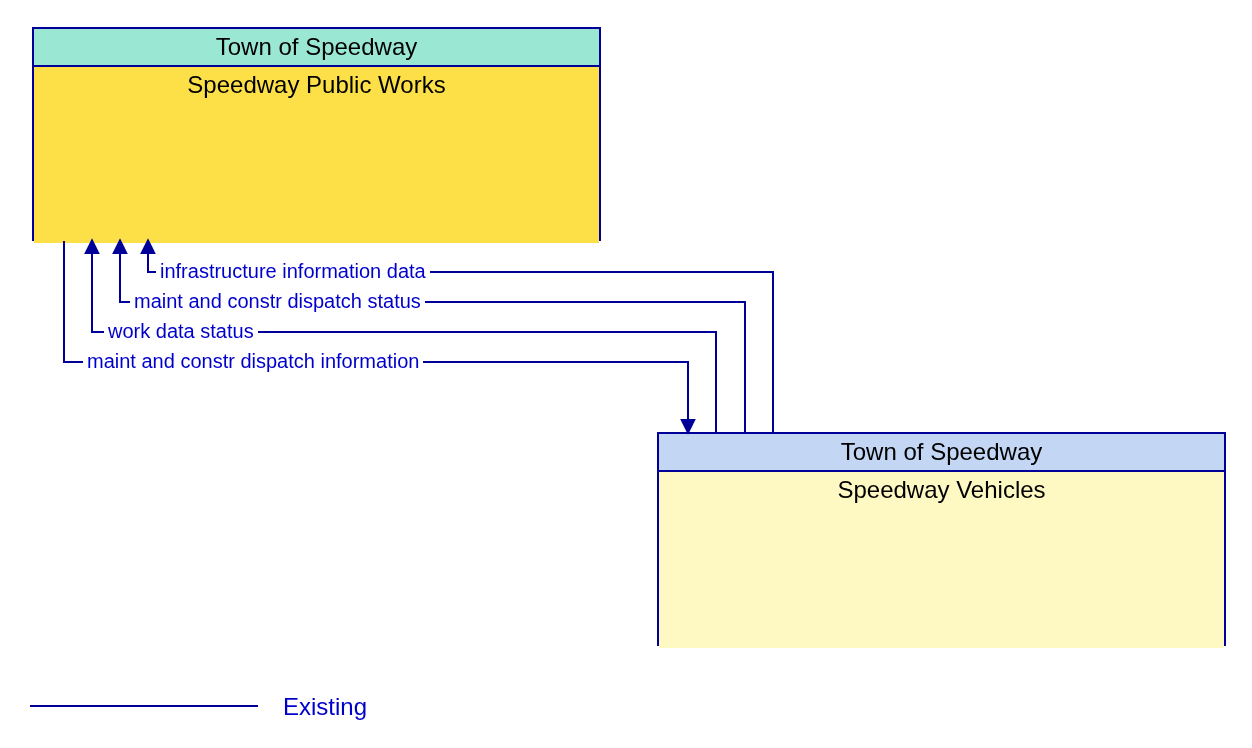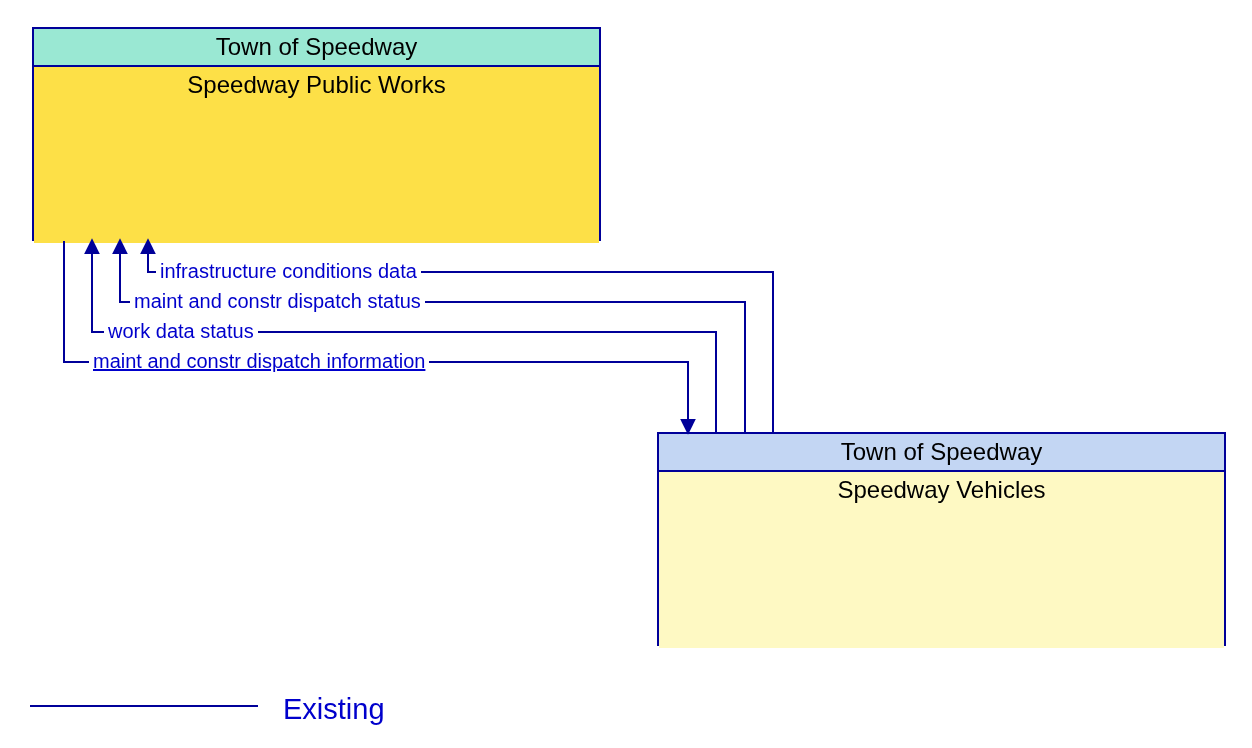--- a/index.html
+++ b/index.html
@@ -36,21 +36,21 @@
     position: absolute;
     color: #0000cc;
     font-size: 20px;
     background: #ffffff;
     padding: 0 4px;
     white-space: nowrap;
   }
   .legend-label {
     position: absolute;
     color: #0000cc;
-    font-size: 29px;
+    font-size: 24px;
   }
   svg.diagram-svg {
     position: absolute;
     left: 0;
     top: 0;
     width: 1252px;
     height: 748px;
     pointer-events: none;
   }
 </style>
@@ -88,20 +88,20 @@
 
     <path d="M 745 432 L 745 302 L 120 302 L 120 253" fill="none" stroke="#000099" stroke-width="2" marker-end="url(#arrow)"></path>
 
     <path d="M 716 432 L 716 332 L 92 332 L 92 253" fill="none" stroke="#000099" stroke-width="2" marker-end="url(#arrow)"></path>
 
     <path d="M 64 241 L 64 362 L 688 362 L 688 420" fill="none" stroke="#000099" stroke-width="2" marker-end="url(#arrow)"></path>
 
     <line x1="30" y1="706" x2="258" y2="706" stroke="#000099" stroke-width="2"></line>
   </svg>
 
-  <div class="flow-label" style="left:156px; top:260px;">infrastructure conditions data</div>
+  <div class="flow-label" style="left:156px; top:260px;">infrastructure information data</div>
   <div class="flow-label" style="left:130px; top:290px;">maint and constr dispatch status</div>
   <div class="flow-label" style="left:104px; top:320px;">work data status</div>
-  <div class="flow-label" style="left:89px; top:350px;text-decoration:underline;">maint and constr dispatch information</div>
+  <div class="flow-label" style="left:83px; top:350px;">maint and constr dispatch information</div>
 
   <div class="legend-label" style="left:283px; top:693px;">Existing</div>
 
 </div>
 
 </body></html>

